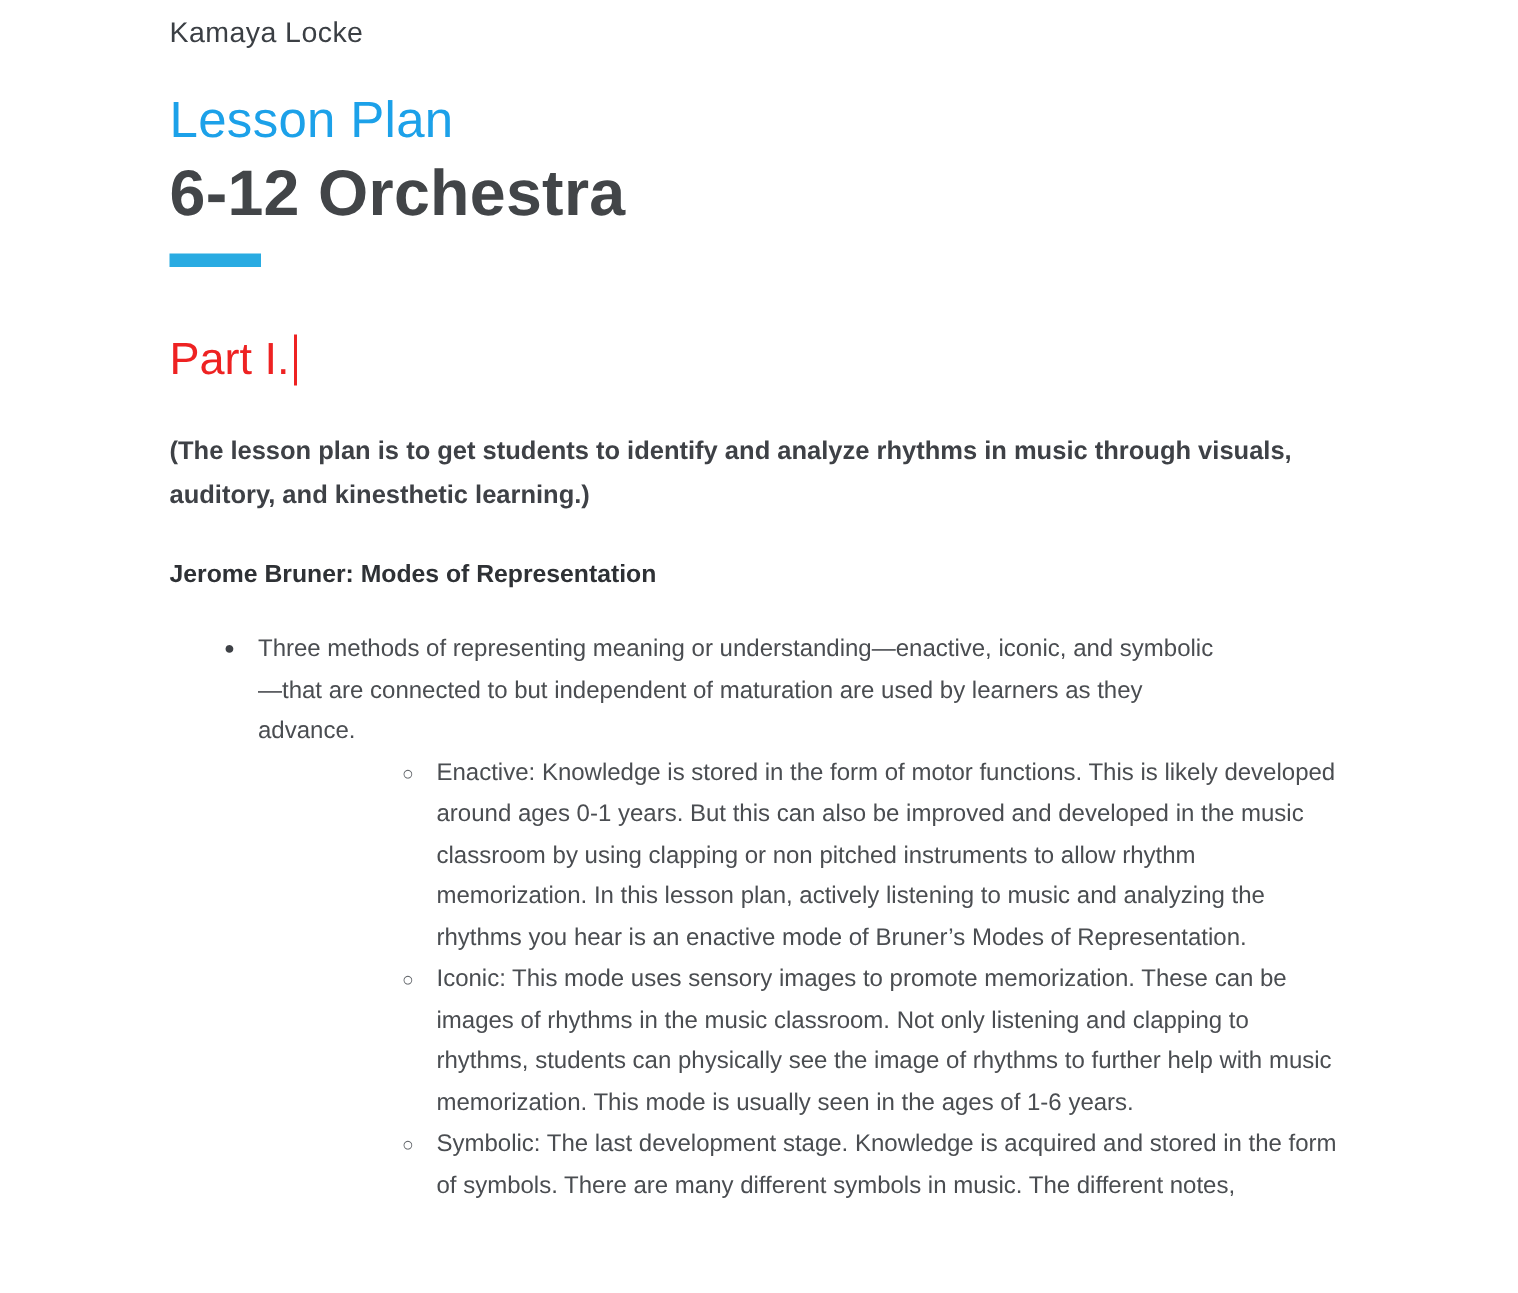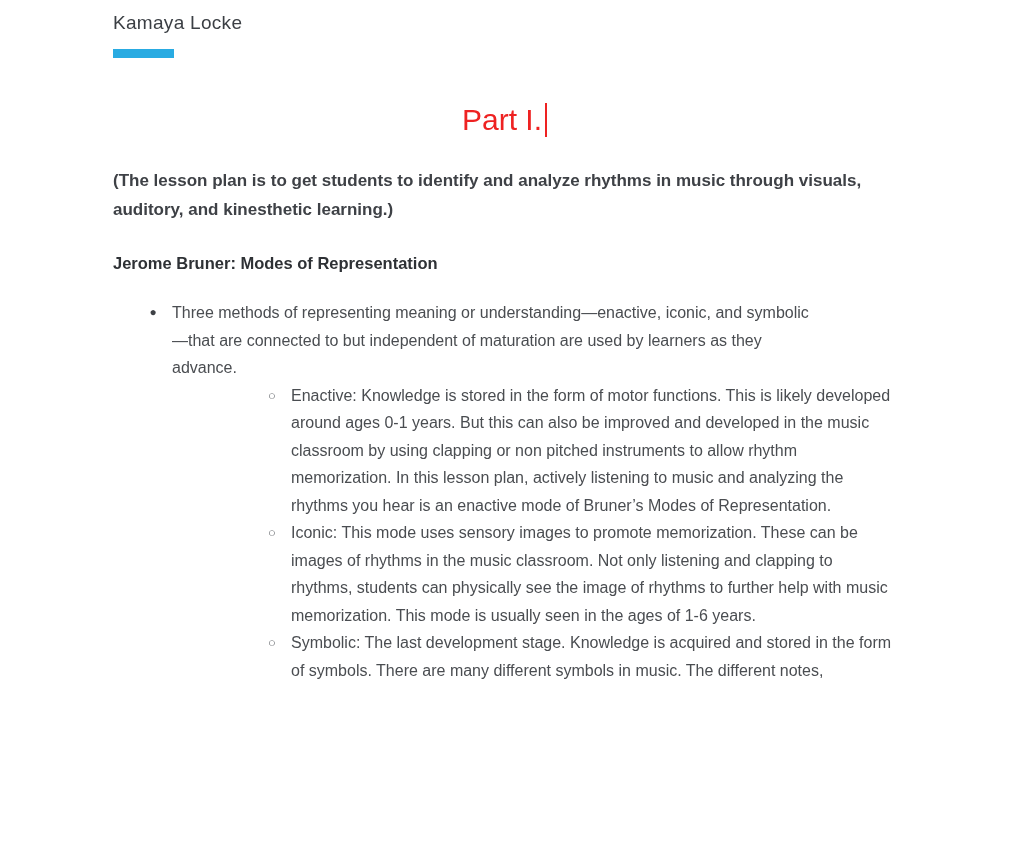--- a/index.html
+++ b/index.html
@@ -42,21 +42,20 @@
     height: 9px;
     background: #29abe2;
   }
   .part-heading {
     margin-top: 45px;
     font-size: 30px;
     font-weight: 400;
     color: #ee2222;
     display: flex;
     align-items: center;
-    justify-content: center;
   }
   .caret {
     display: inline-block;
     width: 2px;
     height: 34px;
     background: #ee2222;
     margin-left: 3px;
     animation: blink 1.1s step-end infinite;
   }
   @keyframes blink { 50% { opacity: 0; } }
@@ -122,21 +121,23 @@
     color: #5a5e63;
   }
 </style>
 </head>
 <body>
 
 <div class="doc-canvas">
 
   <div class="author">Kamaya Locke</div>
 
+  <div class="subtitle">Lesson Plan</div>
 
+  <div class="title">6-12 Orchestra</div>
 
   <div class="accent-bar"></div>
 
   <div class="part-heading">
     <span>Part I.</span>
     <span class="caret"></span>
   </div>
 
   <p class="intro-bold">(The lesson plan is to get students to identify and analyze rhythms in music through visuals, auditory, and kinesthetic learning.)</p>
 

